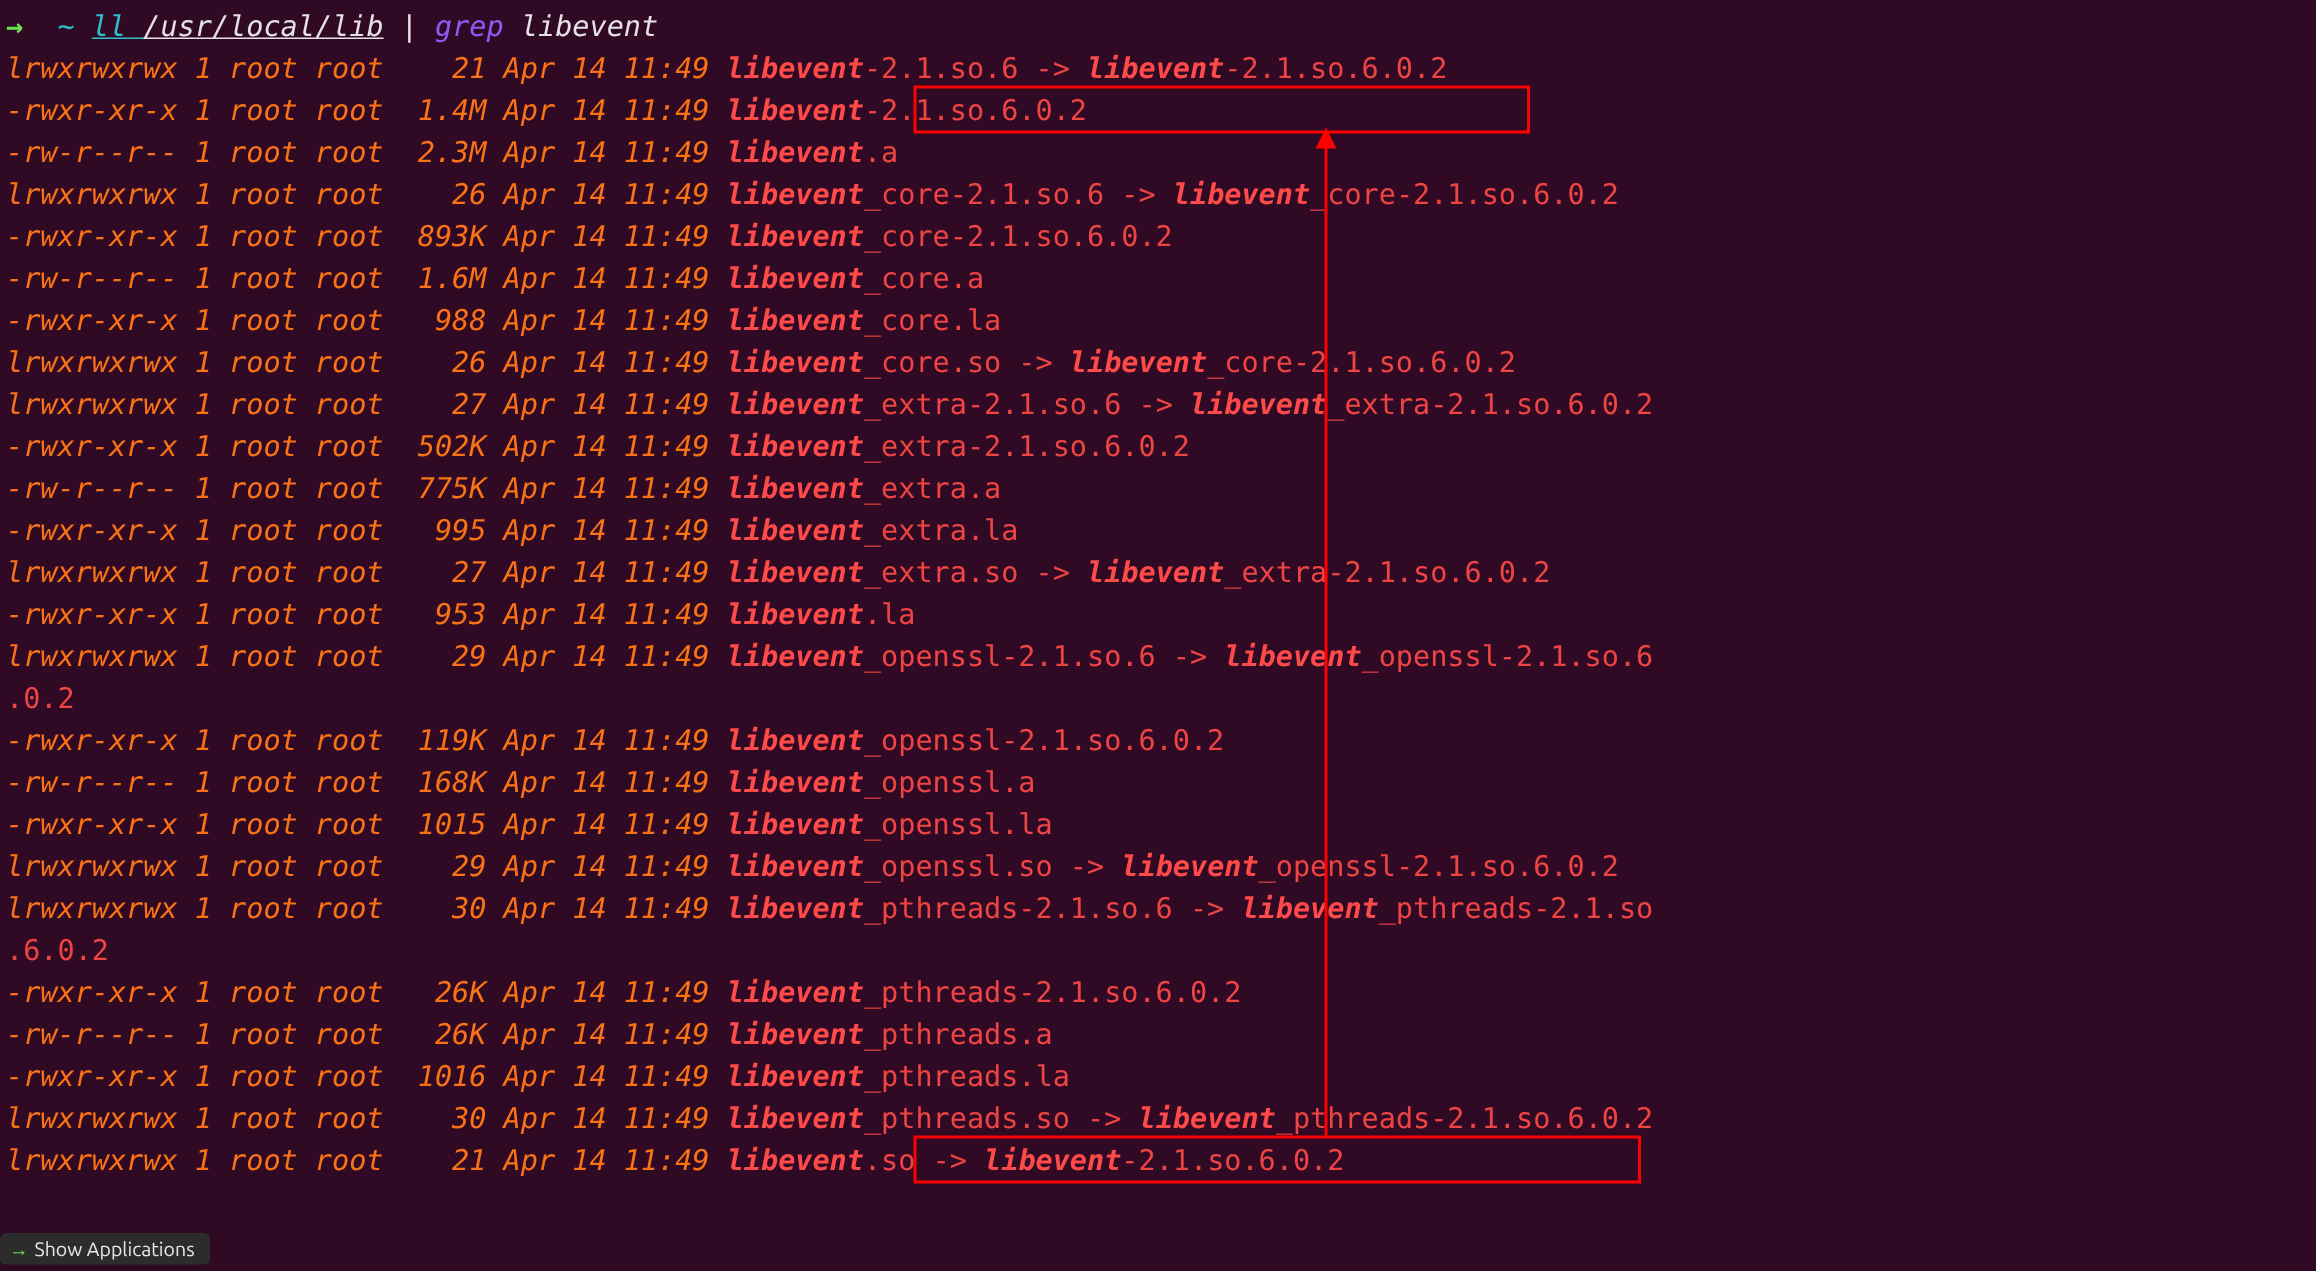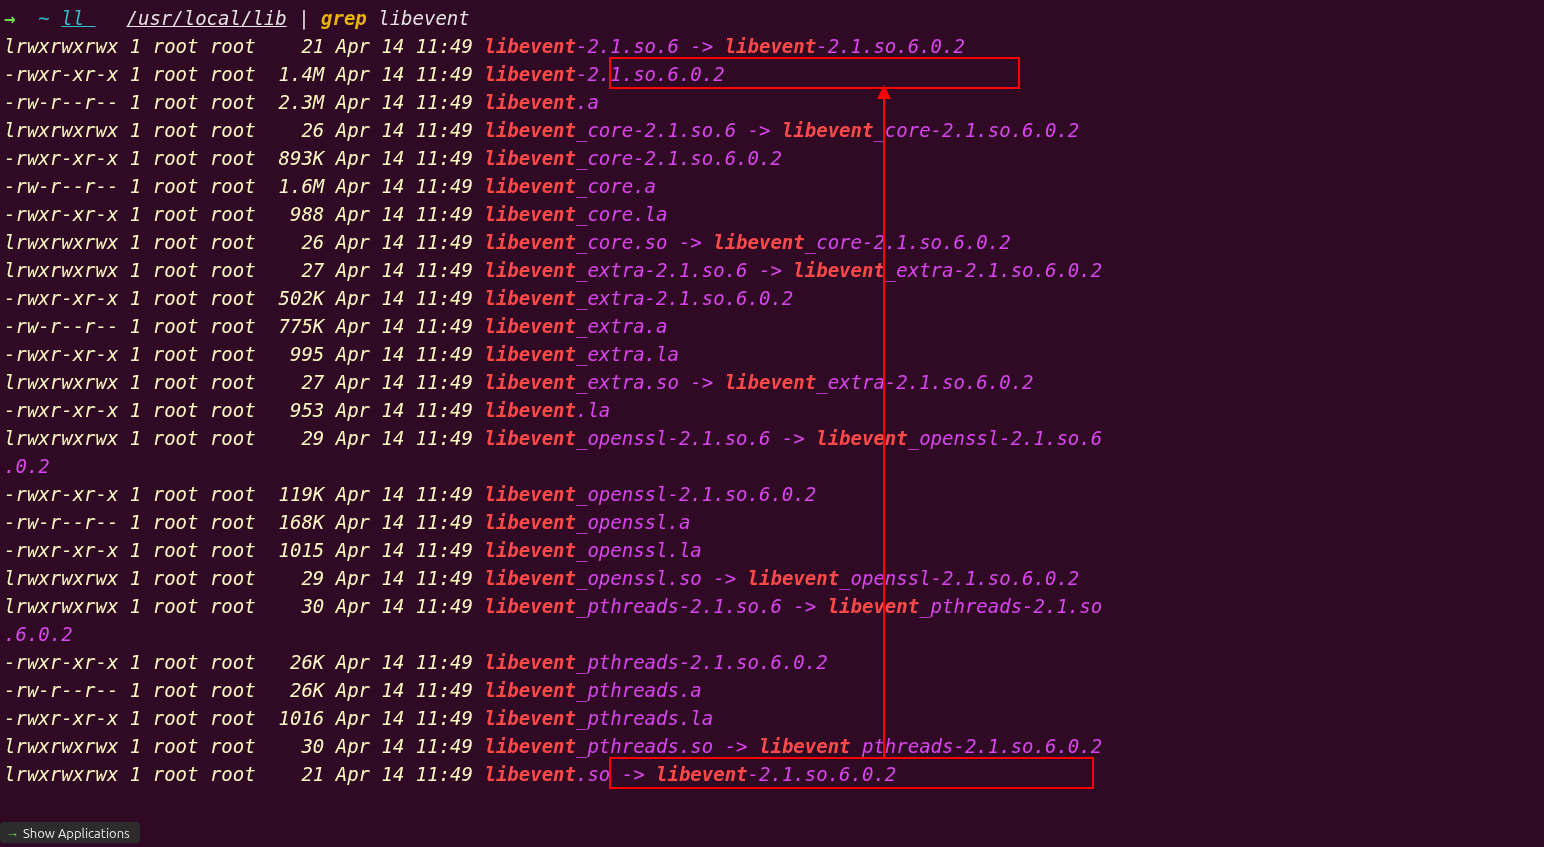--- a/index.html
+++ b/index.html
@@ -16,27 +16,27 @@
   }
   .term {
     padding: 4px 4px 0 4px;
     line-height: 28px;
     white-space: pre;
   }
   .line { white-space: pre; }
   .arrow-green { color: #6be04e; font-weight: bold; }
   .cwd { color: #2fbfca; }
   .cmd-base { color: #2fbfca; font-style: italic; text-decoration: underline; }
-  .cmd-arg  { color: #e6e1e4; font-style: italic; text-decoration: underline; margin-left: 31px; }
+  .cmd-arg  { color: #e6e1e4; font-style: italic; text-decoration: underline; }
   .pipe     { color: #e6e1e4; font-style: italic; }
-  .grep     { color: #eab308; font-style: italic; font-weight: bold; }
+  .grep     { color: #8b5cf6; font-style: italic; }
   .pat      { color: #e6e1e4; font-style: italic; }
   .hl       { color: #ff4a4a; font-weight: bold; font-style: italic; }
-  .fn       { color: #d946ef; font-style: italic; }
-  .meta     { color: #fef9c3; font-style: italic; }
+  .fn       { color: #ef4444; }
+  .meta     { color: #f97316; font-style: italic; }
 
   
   .annot-box {
     position: absolute;
     border: 2px solid #ff0000;
     pointer-events: none;
   }
   .annot-arrow {
     position: absolute;
     pointer-events: none;

